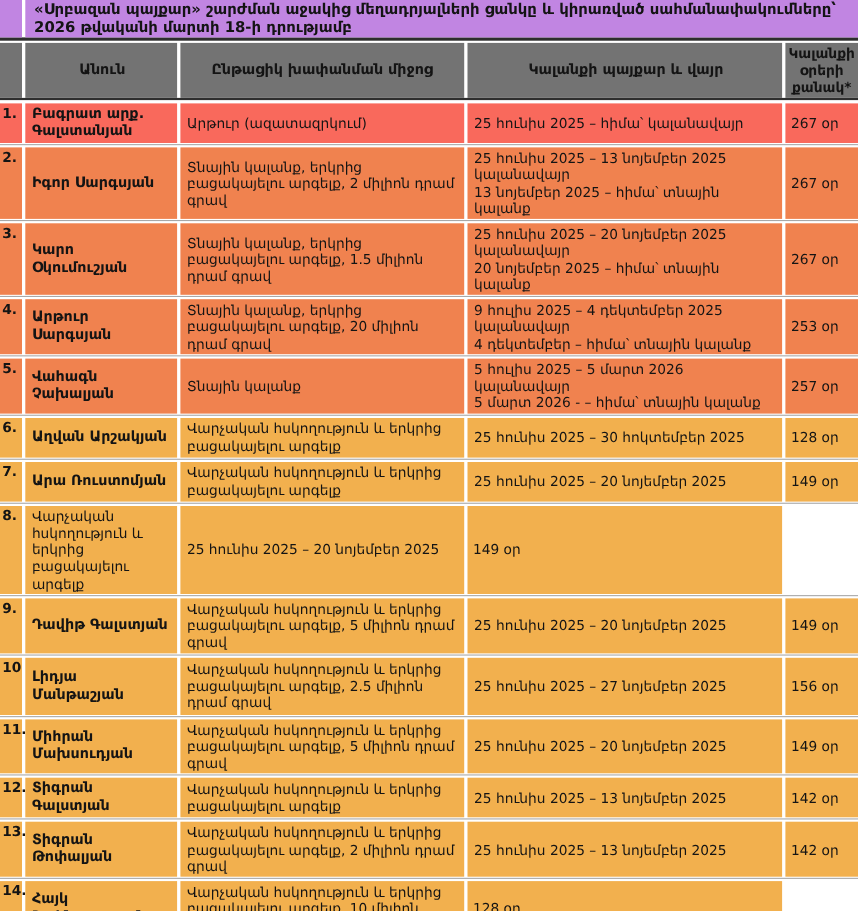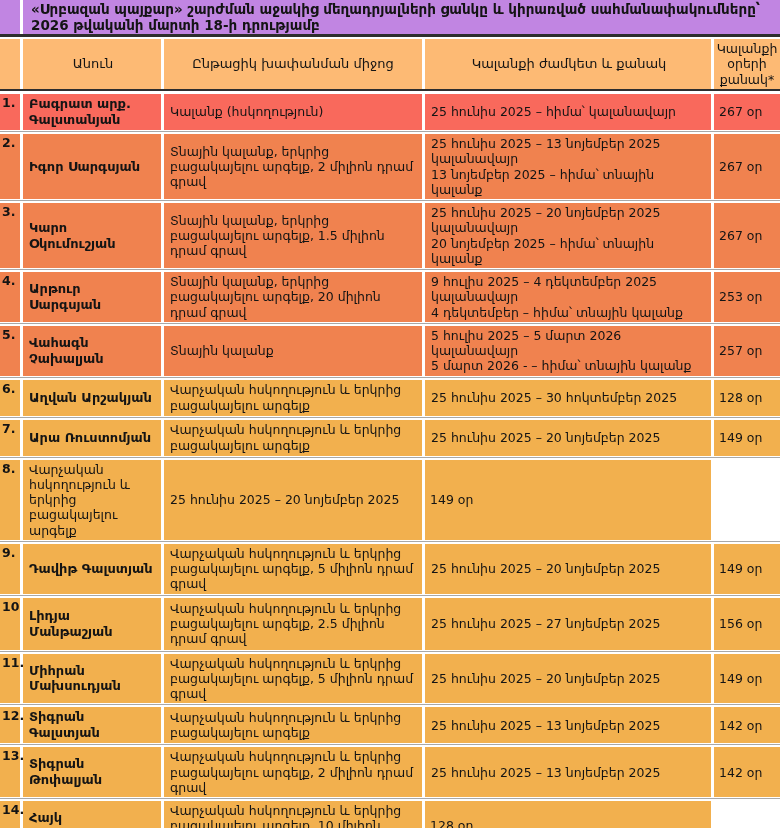--- a/index.html
+++ b/index.html
@@ -37,22 +37,22 @@
   .title-cell {
     grid-column: 2 / 6;
     font-weight: 700;
     font-size: 13.5px;
     padding: 0 8px;
     min-height: 34px;
   }
   
   .header-row { border-bottom: 2px solid #2e2e2e; margin-top: 2px; }
   .header-row .cell {
-    background: #fdba74;
-    font-weight: 400;
+    background: #737373;
+    font-weight: 700;
     font-size: 13px;
     text-align: center;
     min-height: 50px;
     align-items: center;
   }
   .header-row .c-days { font-size: 12.5px; padding: 2px 1px; }
   
   .data-row { margin-top: 4px; box-shadow: 0 -2px 0 #ffffff, 0 -3px 0 #a8a8a8; }
   .data-row.first { box-shadow: none; margin-top: 3px; }
   .h2 .cell { min-height: 36px; }
@@ -78,28 +78,28 @@
 
   <div class="trow title-row">
     <div class="cell c-num"></div>
     <div class="cell title-cell">«Սրբազան պայքար» շարժման աջակից մեղադրյալների ցանկը և կիրառված սահմանափակումները՝ 2026 թվականի մարտի 18-ի դրությամբ</div>
   </div>
 
   <div class="trow header-row">
     <div class="cell c-num"></div>
     <div class="cell c-name">Անուն</div>
     <div class="cell c-measure">Ընթացիկ խափանման միջոց</div>
-    <div class="cell c-period">Կալանքի ժամկետ և քանակ</div>
+    <div class="cell c-period">Կալանքի պայքար և վայր</div>
     <div class="cell c-days">Կալանքի օրերի քանակ*</div>
   </div>
 
   <div class="trow data-row first h2" data-tone="red">
     <div class="cell c-num">1.</div>
     <div class="cell c-name">Բագրատ արք. Գալստանյան</div>
-    <div class="cell c-measure">Կալանք (հսկողություն)</div>
+    <div class="cell c-measure">Արթուր (ազատազրկում)</div>
     <div class="cell c-period">
         <div>25 հունիս 2025 – հիմա՝ կալանավայր</div>
         <div></div>
       </div>
     <div class="cell c-days">267 օր</div>
   </div>
 
   <div class="trow data-row h2" data-tone="orange">
     <div class="cell c-num">2.</div>
     <div class="cell c-name">Իգոր Սարգսյան</div>

